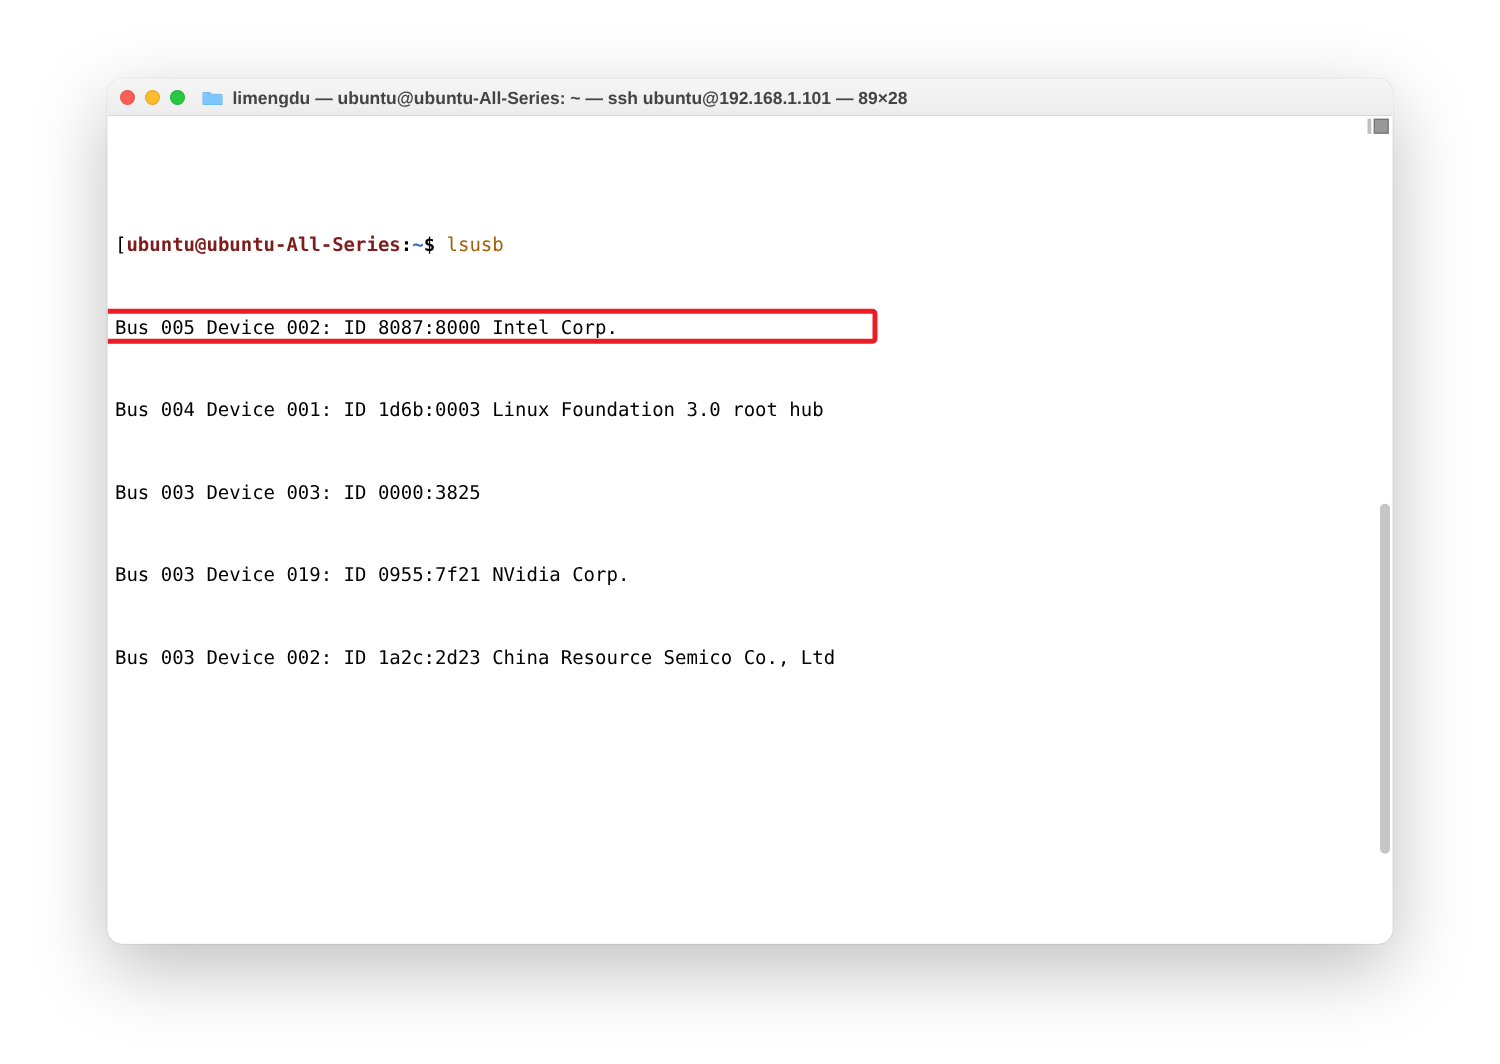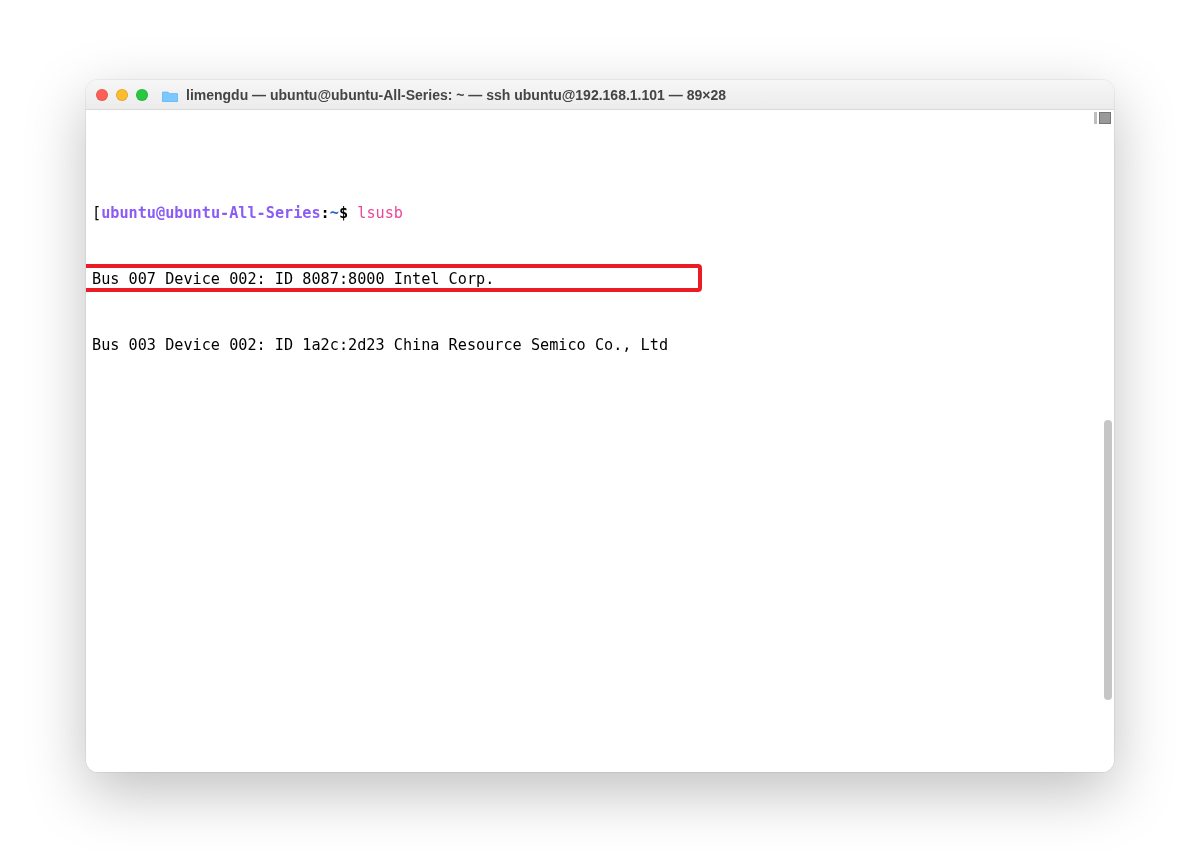--- a/index.html
+++ b/index.html
@@ -6,21 +6,21 @@
     body {
       background: #fff;
       width: 1200px;
       height: 851px;
       position: relative;
       font-family: -apple-system, BlinkMacSystemFont, "Helvetica Neue", sans-serif;
     }
     .window {
       position: absolute;
       left: 86px;
-      top: 80px;
+      top: 63px;
       width: 1028px;
       height: 692px;
       background: #fff;
       border-radius: 12px;
       box-shadow: 0 20px 60px rgba(0,0,0,0.25), 0 0 0 1px rgba(0,0,0,0.05);
       overflow: hidden;
       display: flex;
       flex-direction: column;
     }
     .titlebar {
@@ -54,25 +54,25 @@
       position: relative;
       padding: 4px 6px;
       font-family: "SF Mono", Menlo, Consolas, monospace;
       font-size: 15.2px;
       line-height: 22px;
       color: #000;
       white-space: pre;
       overflow: hidden;
     }
     .line { white-space: pre; }
-    .prompt-user { color: #8b5cf6; font-weight: 700; }
+    .prompt-user { color: #7f1d1d; font-weight: 700; }
     .prompt-colon { color: #000; font-weight: 700; }
     .prompt-path { color: #2c64c7; font-weight: 700; }
     .prompt-dollar { color: #000; font-weight: 700; }
-    .cmd { color: #ec4899; }
+    .cmd { color: #a16207; }
     .highlight-box {
       position: absolute;
       border: 4px solid #ec1c24;
       border-radius: 4px;
       pointer-events: none;
     }
     .scroll-track {
       position: absolute;
       right: 2px;
       top: 30px;
@@ -125,21 +125,24 @@
     <div class="window-title">limengdu — ubuntu@ubuntu-All-Series: ~ — ssh ubuntu@192.168.1.101 — 89×28</div>
   </div>
 
   <div class="terminal-body">
     <div class="tab-corner">
       <div class="bar"></div>
       <div class="box"></div>
     </div>
 
     <div class="line"><span>[</span><span class="prompt-user">ubuntu@ubuntu-All-Series</span><span class="prompt-colon">:</span><span class="prompt-path">~</span><span class="prompt-dollar">$</span> <span class="cmd">lsusb</span></div>
-    <div class="line">Bus 007 Device 002: ID 8087:8000 Intel Corp.</div>
+    <div class="line">Bus 005 Device 002: ID 8087:8000 Intel Corp.</div>
+    <div class="line">Bus 004 Device 001: ID 1d6b:0003 Linux Foundation 3.0 root hub</div>
+    <div class="line">Bus 003 Device 003: ID 0000:3825</div>
+    <div class="line">Bus 003 Device 019: ID 0955:7f21 NVidia Corp.</div>
     <div class="line">Bus 003 Device 002: ID 1a2c:2d23 China Resource Semico Co., Ltd</div>
     
     
     
 
     <div class="highlight-box" style="left:-4px; top:154px; width:620px; height:28px;"></div>
   </div>
 
   <div class="scroll-track">
     <div class="scroll-thumb" style="top:310px; height:280px;"></div>

